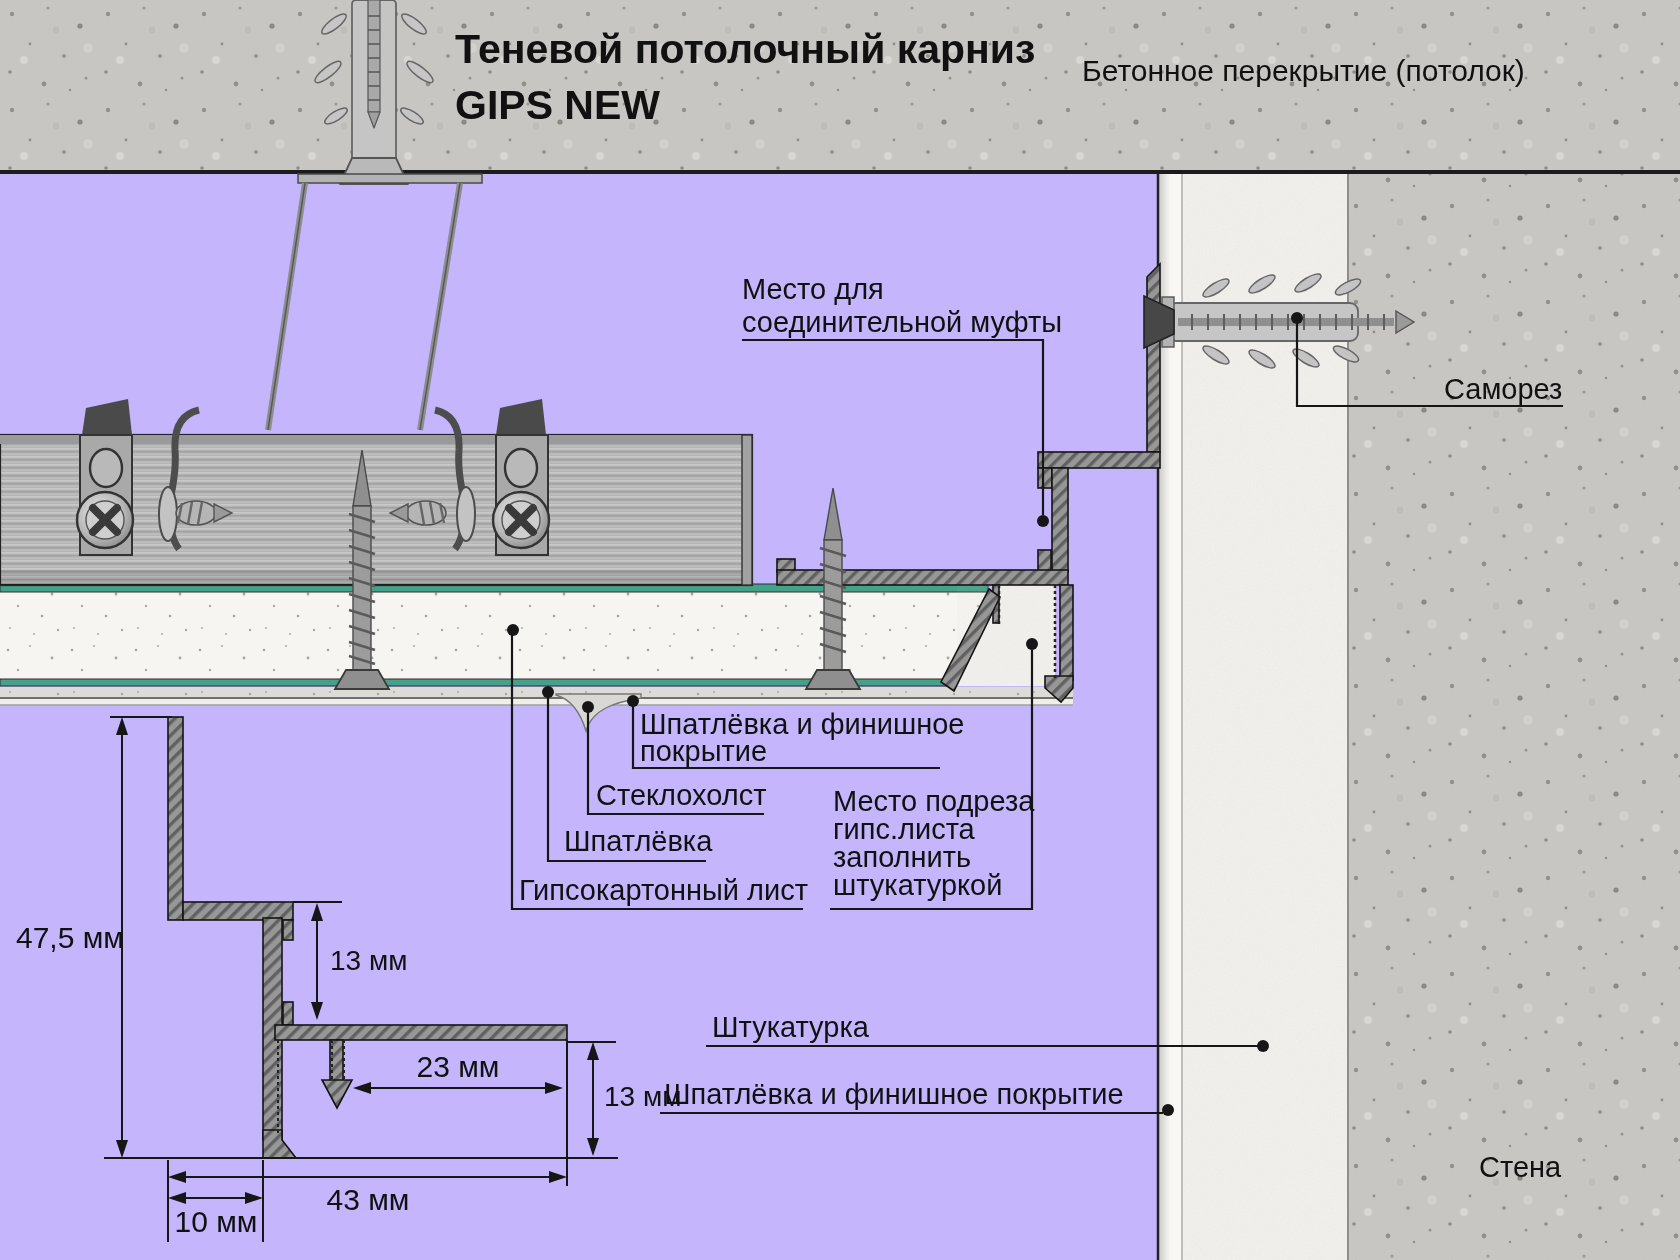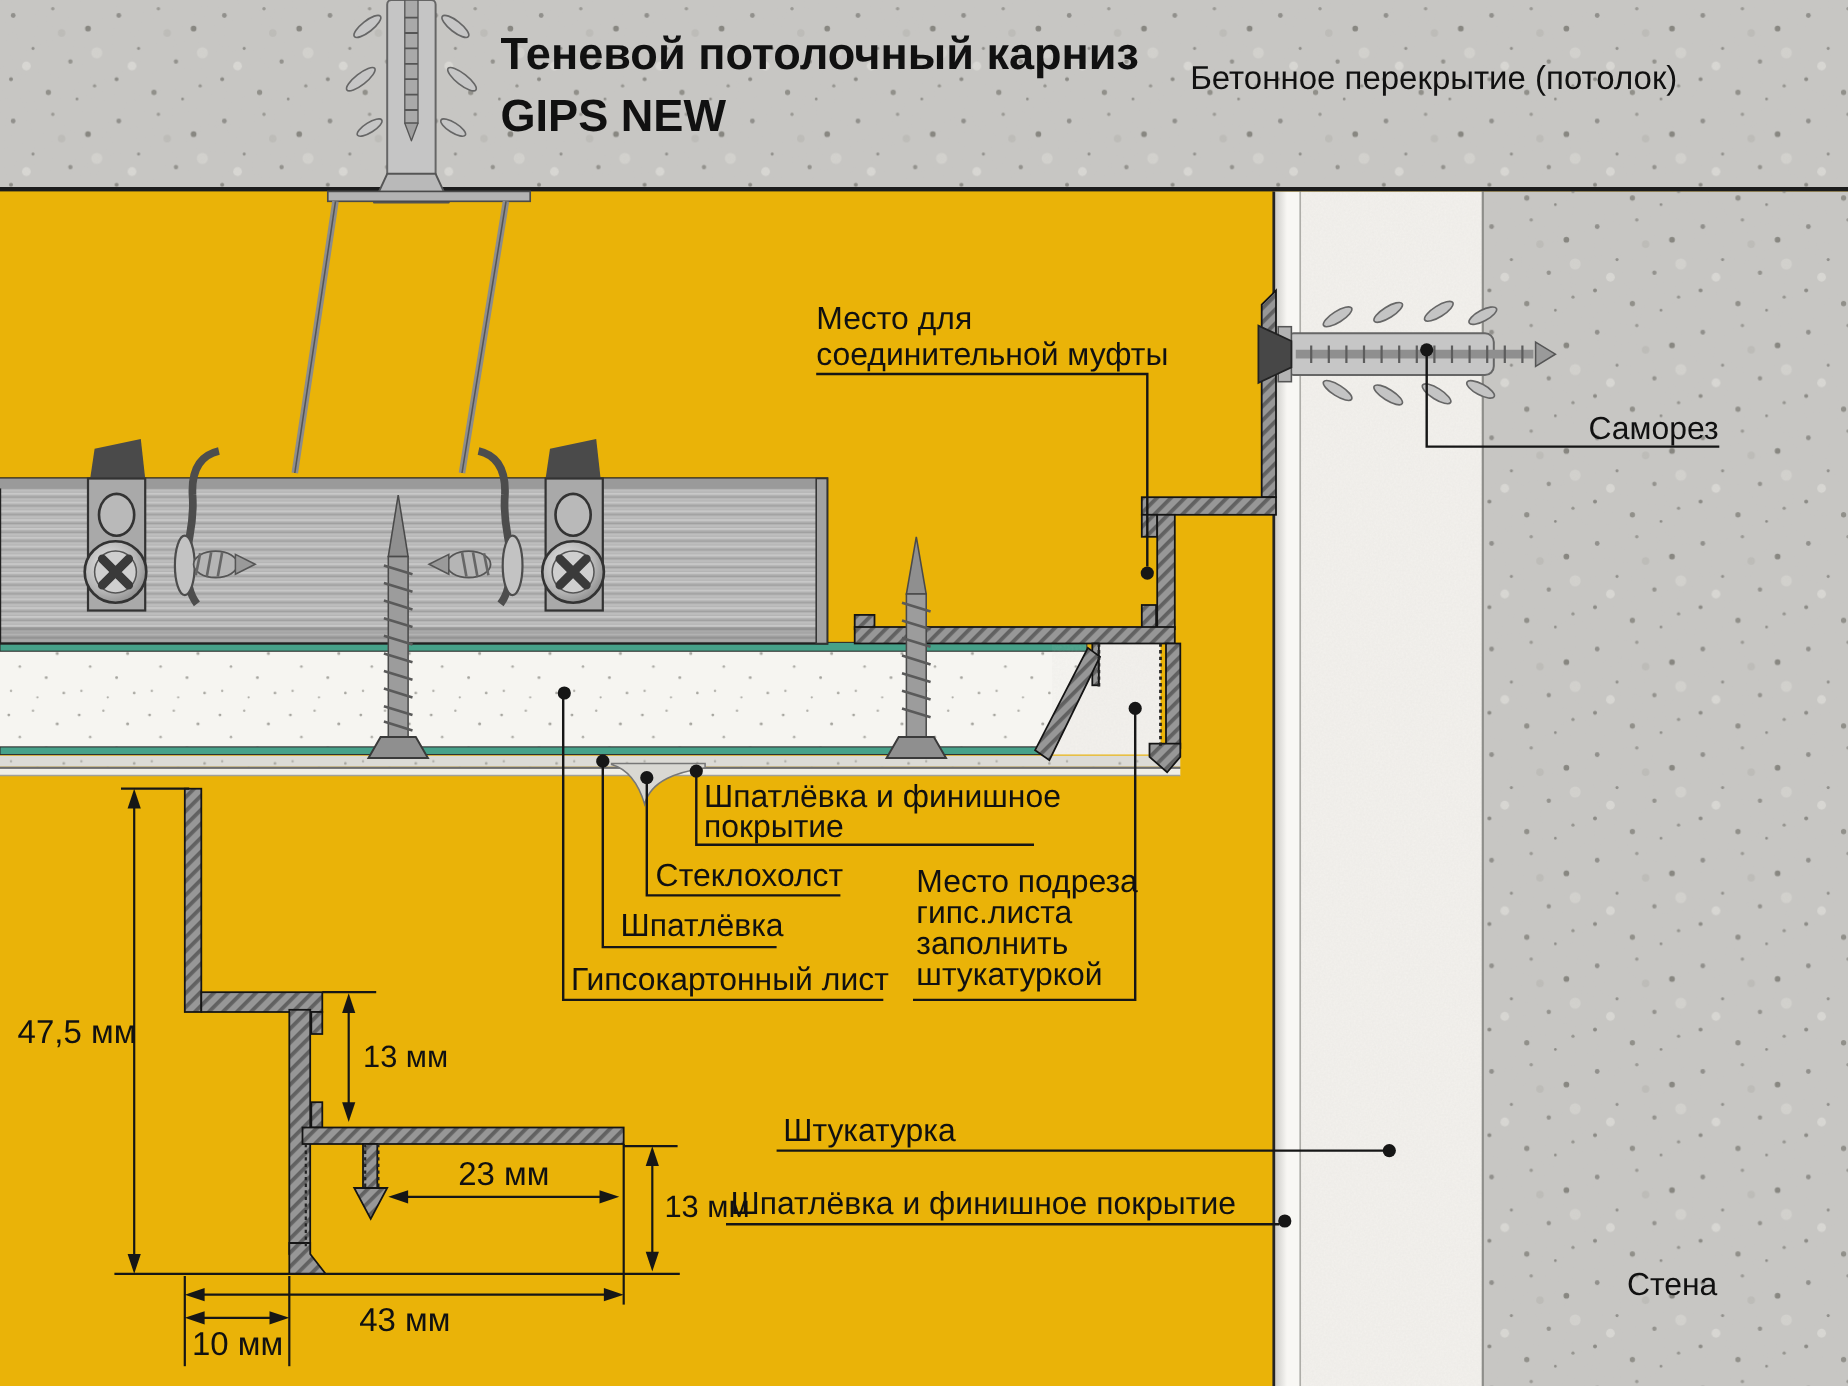--- a/index.html
+++ b/index.html
@@ -1,16 +1,16 @@
 <!DOCTYPE html>
 <html><head>
 <meta charset="utf-8">
 <style>
   html,body{margin:0;padding:0;background:#ffffff;}
-  .stage{width:1680px;height:1260px;position:relative;overflow:hidden;background:#eab308;}
+  .stage{width:1680px;height:1260px;position:relative;overflow:hidden;background:#c4b5fd;}
   svg{display:block;}
   text{font-family:"Liberation Sans", sans-serif;fill:#111;}
   .ttl{font-size:41px;font-weight:bold;}
   .ceil{font-size:30px;}
   .lbl{font-size:29px;}
   .dim{font-size:30px;}
   .dimS{font-size:28px;}
   .ldr{stroke:#161616;stroke-width:2.2;fill:none;}
   .dimln{stroke:#161616;stroke-width:2;fill:none;}
   .dot{fill:#161616;}

